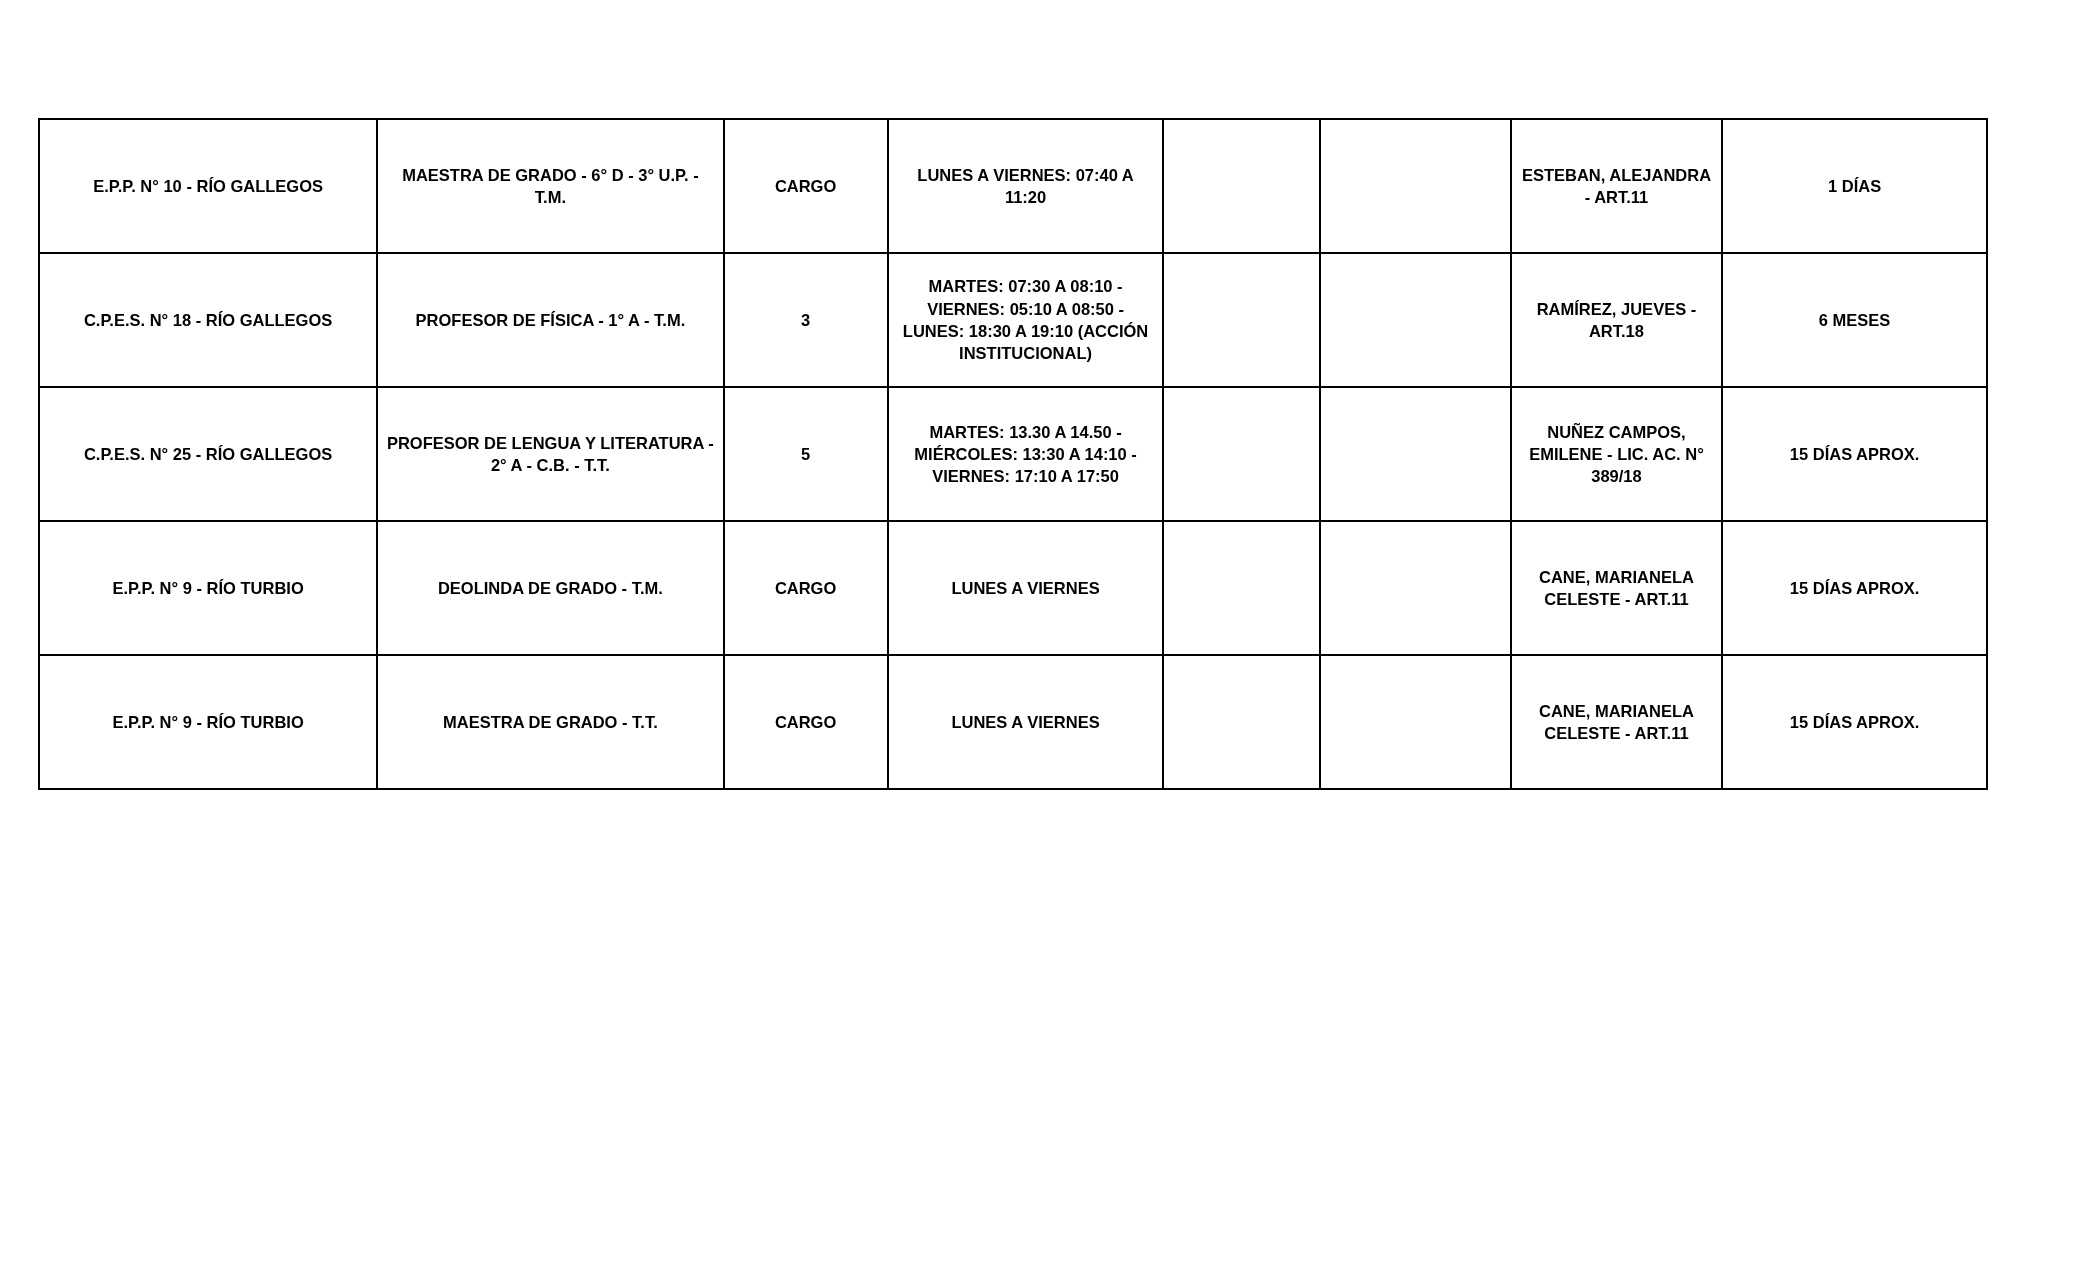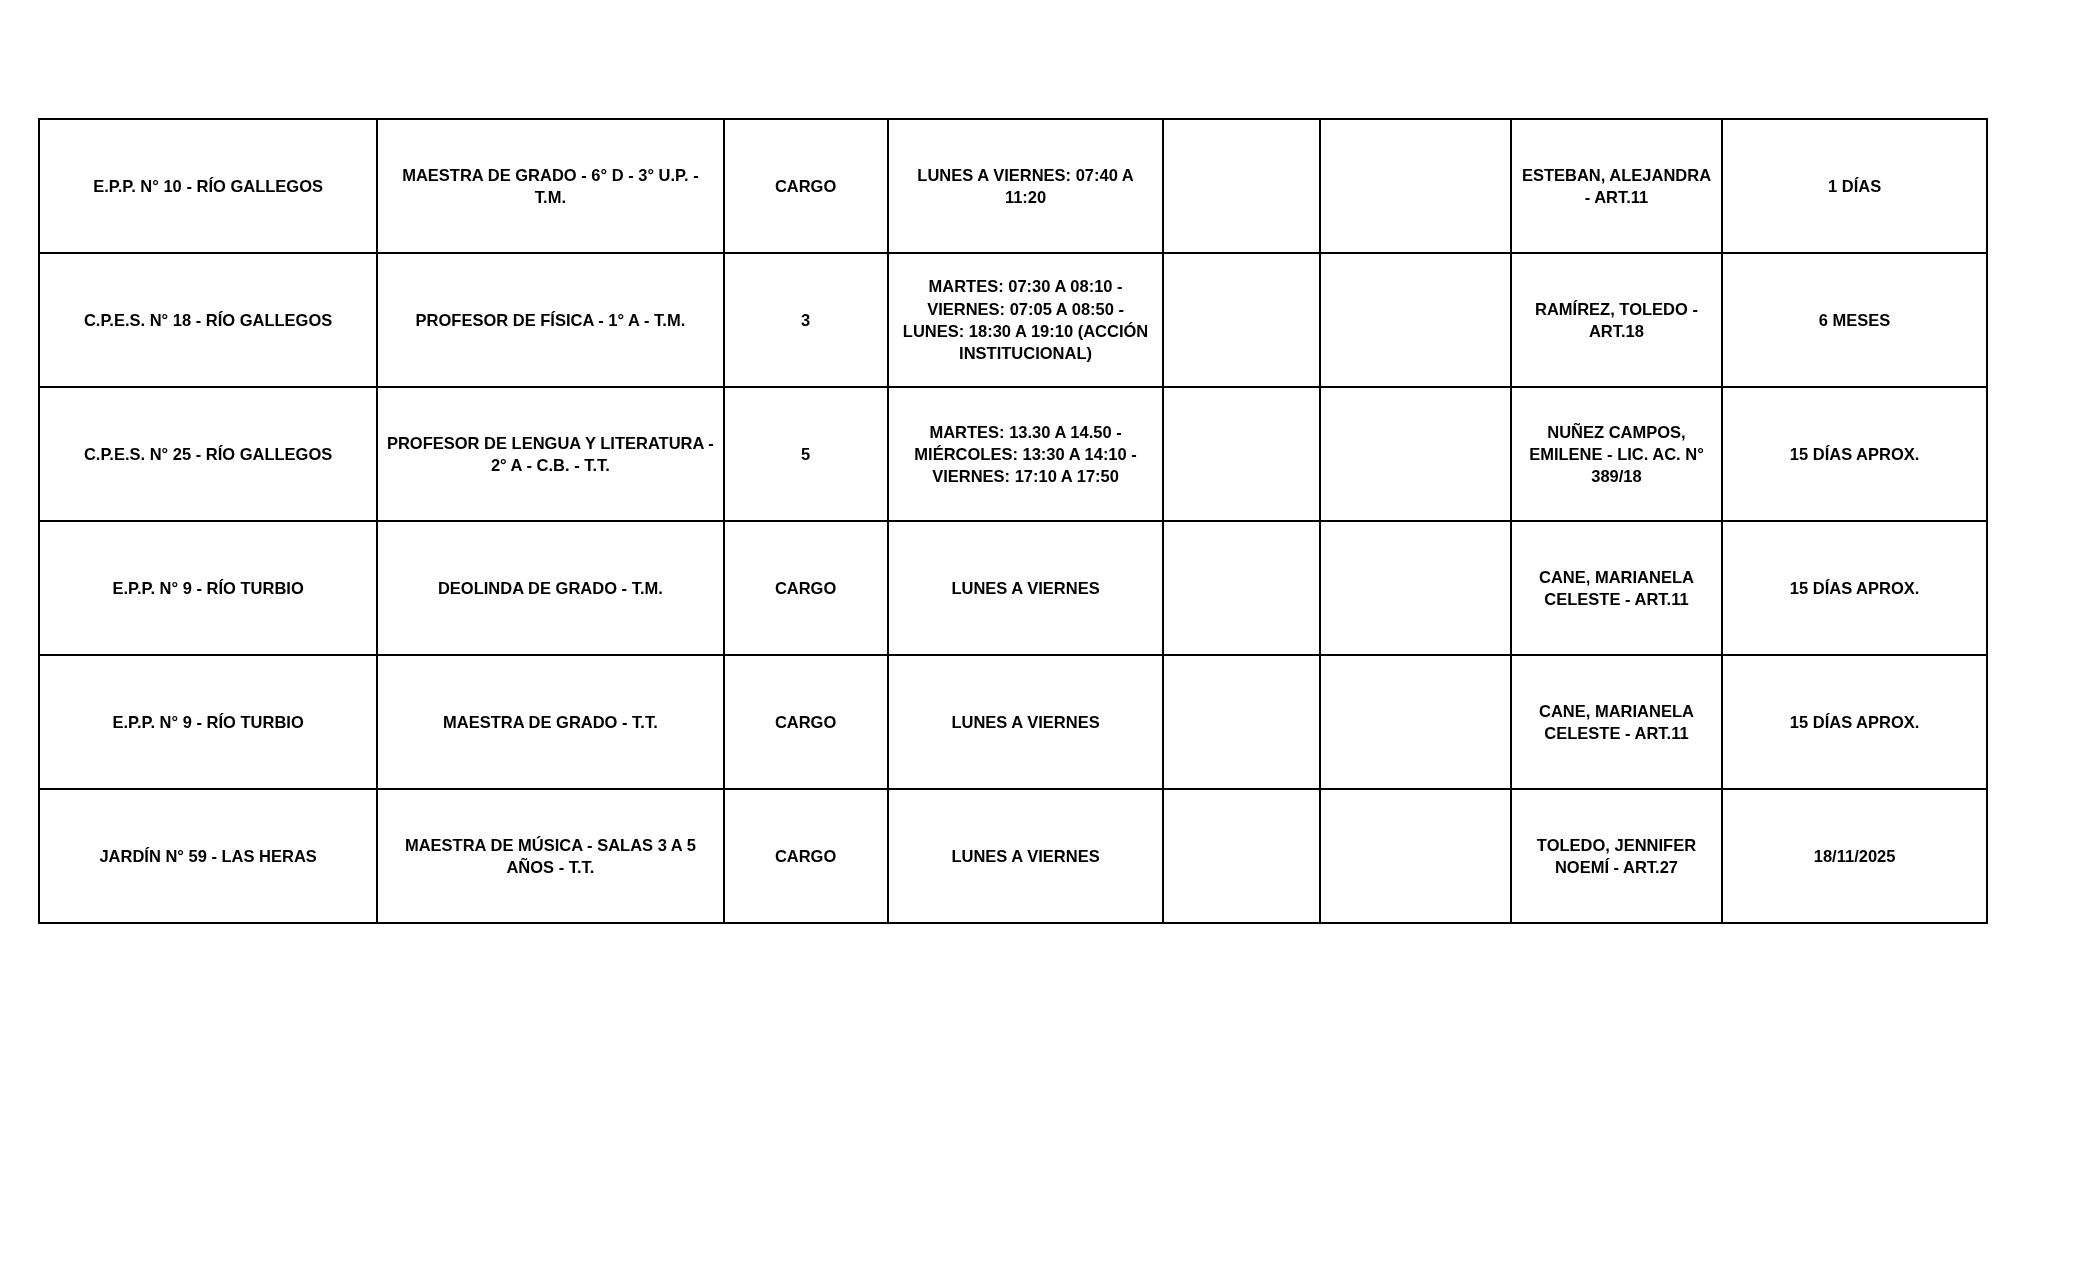--- a/index.html
+++ b/index.html
@@ -72,24 +72,24 @@
           <td class="cell-horario">LUNES A VIERNES: 07:40 A 11:20</td>
           <td class="cell-blank1 blank"></td>
           <td class="cell-blank2 blank"></td>
           <td class="cell-docente">ESTEBAN, ALEJANDRA - ART.11</td>
           <td class="cell-tiempo">1 DÍAS</td>
         </tr>
         <tr>
           <td class="cell-establecimiento establecimiento">C.P.E.S. N° 18 - RÍO GALLEGOS</td>
           <td class="cell-cargo">PROFESOR DE FÍSICA - 1° A - T.M.</td>
           <td class="cell-horas">3</td>
-          <td class="cell-horario">MARTES: 07:30 A 08:10 - VIERNES: 07:05 A 08:50 - LUNES: 18:30 A 19:10 (ACCIÓN INSTITUCIONAL)</td>
+          <td class="cell-horario">MARTES: 07:30 A 08:10 - VIERNES: 05:10 A 08:50 - LUNES: 18:30 A 19:10 (ACCIÓN INSTITUCIONAL)</td>
           <td class="cell-blank1 blank"></td>
           <td class="cell-blank2 blank"></td>
-          <td class="cell-docente">RAMÍREZ, TOLEDO - ART.18</td>
+          <td class="cell-docente">RAMÍREZ, JUEVES - ART.18</td>
           <td class="cell-tiempo">6 MESES</td>
         </tr>
         <tr>
           <td class="cell-establecimiento establecimiento">C.P.E.S. N° 25 - RÍO GALLEGOS</td>
           <td class="cell-cargo">PROFESOR DE LENGUA Y LITERATURA - 2° A - C.B. - T.T.</td>
           <td class="cell-horas">5</td>
           <td class="cell-horario">MARTES: 13.30 A 14.50 - MIÉRCOLES: 13:30 A 14:10 - VIERNES: 17:10 A 17:50</td>
           <td class="cell-blank1 blank"></td>
           <td class="cell-blank2 blank"></td>
           <td class="cell-docente">NUÑEZ CAMPOS, EMILENE - LIC. AC. N° 389/18</td>
@@ -108,25 +108,15 @@
         <tr>
           <td class="cell-establecimiento establecimiento">E.P.P. N° 9 - RÍO TURBIO</td>
           <td class="cell-cargo">MAESTRA DE GRADO - T.T.</td>
           <td class="cell-horas">CARGO</td>
           <td class="cell-horario">LUNES A VIERNES</td>
           <td class="cell-blank1 blank"></td>
           <td class="cell-blank2 blank"></td>
           <td class="cell-docente">CANE, MARIANELA CELESTE - ART.11</td>
           <td class="cell-tiempo">15 DÍAS APROX.</td>
         </tr>
-        <tr>
-          <td class="cell-establecimiento establecimiento">JARDÍN N° 59 - LAS HERAS</td>
-          <td class="cell-cargo">MAESTRA DE MÚSICA - SALAS 3 A 5 AÑOS - T.T.</td>
-          <td class="cell-horas">CARGO</td>
-          <td class="cell-horario">LUNES A VIERNES</td>
-          <td class="cell-blank1 blank"></td>
-          <td class="cell-blank2 blank"></td>
-          <td class="cell-docente">TOLEDO, JENNIFER NOEMÍ - ART.27</td>
-          <td class="cell-tiempo">18/11/2025</td>
-        </tr>
       </tbody>
   </table>
 </div>
 
 </body></html>

